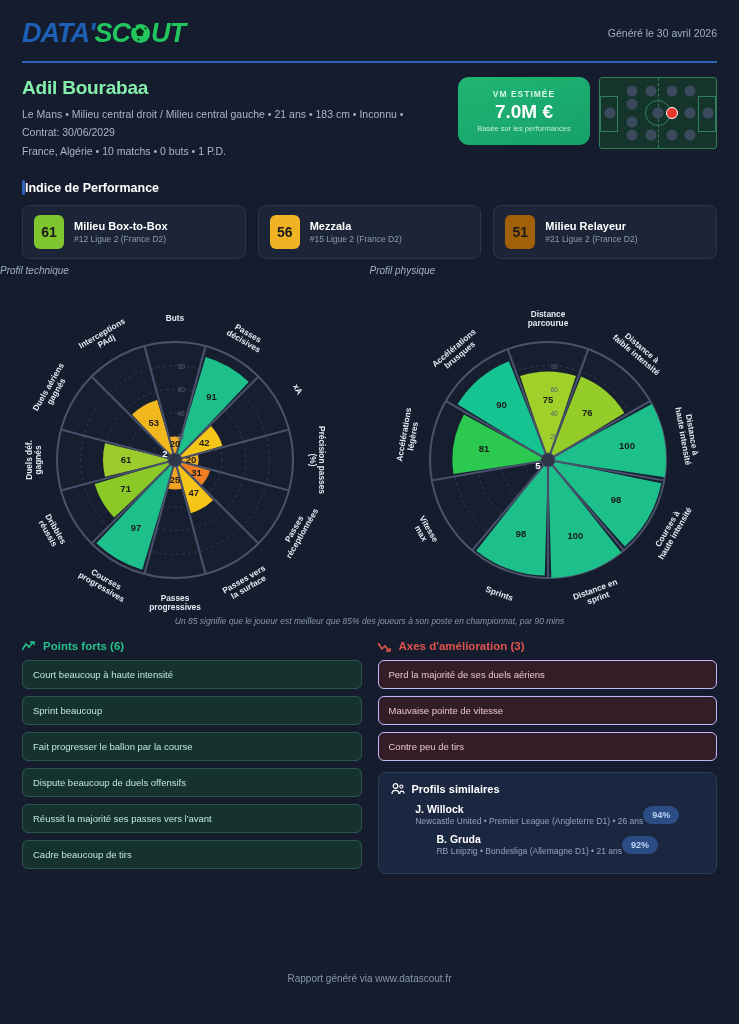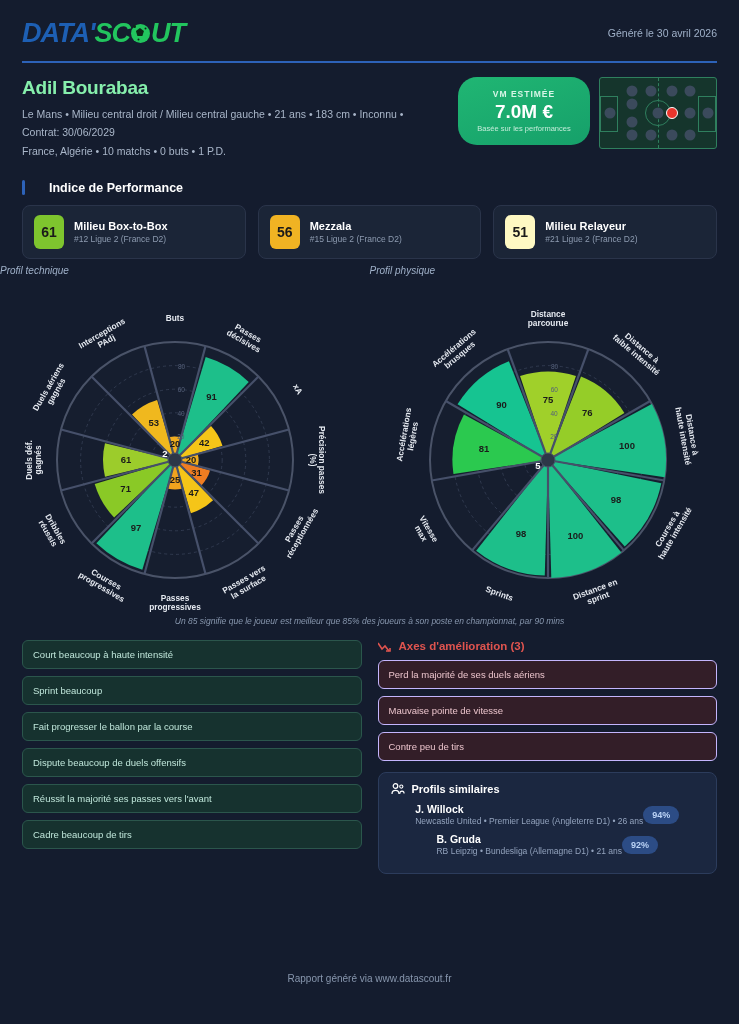--- a/index.html
+++ b/index.html
@@ -22,37 +22,37 @@
             background:#0d2516; clip-path:polygon(50% 0%, 100% 38%, 81% 100%, 19% 100%, 0% 38%); }
   .ball-o::after { content:""; position:absolute; left:2px; top:1px; width:3px; height:3px;
             background:#0d2516; border-radius:50%; box-shadow:11px 2px 0 -0.5px #0d2516, 4px 13px 0 -0.5px #0d2516; }
   .gen-date { font-size:10.5px; color:#9fb0c8; padding-top:9px; }
   .rule { height:2px; background:#2d62b8; margin:12px 22px 0 22px; }
 
   
   .player-row { display:flex; padding:14px 22px 0 22px; justify-content:space-between; align-items:flex-start; }
   .player-name { font-size:19px; font-weight:bold; color:#86efac; letter-spacing:-0.2px; }
   .player-meta { font-size:10.5px; color:#a9b6c9; line-height:1.75; margin-top:6px; }
-  .vm-card { width:132px; height:68px; border-radius:19px;
+  .vm-card { width:132px; height:68px; border-radius:11px;
             background:linear-gradient(160deg,#20b673,#16a06a);
             display:flex; flex-direction:column; align-items:center; justify-content:center; margin-right:9px; }
   .vm-label { font-size:8.5px; font-weight:bold; letter-spacing:1px; color:#d6f5e6; }
   .vm-value { font-size:19px; font-weight:bold; color:#ffffff; margin:2px 0 1px; }
   .vm-sub { font-size:7.5px; color:#c3ecd9; }
   .pitch { width:118px; height:72px; background:#15352c; border:1px solid #2f7f5e; border-radius:3px; position:relative; }
   .pitch .midline { position:absolute; left:50%; top:0; bottom:0; border-left:1px dashed #2f7f5e; }
   .pitch .circle { position:absolute; left:50%; top:50%; width:26px; height:26px; margin:-13px 0 0 -13px;
                    border:1px solid #2f7f5e; border-radius:50%; }
   .pitch .box { position:absolute; top:18px; width:18px; height:36px; border:1px solid #2f7f5e; }
   .pitch .box.l { left:0; } .pitch .box.r { right:0; }
   .dot { position:absolute; width:11px; height:11px; border-radius:50%; background:#3b4a5c; transform:translate(-50%,-50%); }
   .dot.active { background:#e8352c; border:1.5px solid #ffffff; width:12px; height:12px; }
 
   
-  .sec-title { display:flex; align-items:center; gap:24px; margin:20px 22px 10px 22px;text-align:center; }
+  .sec-title { display:flex; align-items:center; gap:0; margin:20px 22px 10px 22px;text-align:center; }
   .sec-bar { width:3px; height:15px; background:#2d62b8; border-radius:2px; }
   .sec-text { font-size:12.5px; font-weight:bold; color:#ffffff; }
 
   
   .index-row { display:flex; gap:12px; padding:0 22px; }
   .idx-card { flex:1; background:#1b2537; border:1px solid #2a3purple; border:1px solid #2a344a;
               border-radius:8px; padding:9px 11px; display:flex; align-items:center; gap:10px; }
   .idx-badge { width:30px; height:34px; border-radius:6px; display:flex; align-items:center;
                justify-content:center; font-size:14px; font-weight:bold; color:#1a1a1a; flex:0 0 auto; }
   .idx-name { font-size:11px; font-weight:bold; color:#ffffff; }
@@ -156,21 +156,21 @@
       </div>
     </div>
     <div class="idx-card">
       <div class="idx-badge" style="background:#f0b323">56</div>
       <div>
         <div class="idx-name">Mezzala</div>
         <div class="idx-sub">#15 Ligue 2 (France D2)</div>
       </div>
     </div>
     <div class="idx-card">
-      <div class="idx-badge" style="background:#fef9c3">51</div>
+      <div class="idx-badge" style="background:#a16207">51</div>
       <div>
         <div class="idx-name">Milieu Relayeur</div>
         <div class="idx-sub">#21 Ligue 2 (France D2)</div>
       </div>
     </div>
   </div>
 
 <div class="radars">
   <div class="radar-wrap">
     <div class="radar-title">Profil technique</div>
@@ -344,20 +344,27 @@
           <text x="0" y="7.5" fill="#e5e9f0" font-size="8.3" font-weight="bold" text-anchor="middle">brusques</text>
         </g>
         <circle cx="178" cy="172" r="7" fill="#2d3748" stroke="#4a5368" stroke-width="1"></circle>
       </svg>
   </div>
 </div>
 <div class="note">Un 85 signifie que le joueur est meilleur que 85% des joueurs à son poste en championnat, par 90 mins</div>
 
 <div class="cols">
   <div class="col">
+    <div class="col-head good">
+      <svg width="15" height="11" viewBox="0 0 15 11">
+        <polyline points="0,9 4,3 7,6 11,1" fill="none" stroke="#27c08a" stroke-width="1.6"></polyline>
+        <polyline points="8,1 12,1 12,4" fill="none" stroke="#27c08a" stroke-width="1.6"></polyline>
+      </svg>
+      <span>Points forts (6)</span>
+    </div>
     <div id="strengths-list">
         <div class="item good">Court beaucoup à haute intensité</div>
         <div class="item good">Sprint beaucoup</div>
         <div class="item good">Fait progresser le ballon par la course</div>
         <div class="item good">Dispute beaucoup de duels offensifs</div>
         <div class="item good">Réussit la majorité ses passes vers l'avant</div>
         <div class="item good">Cadre beaucoup de tirs</div>
       </div>
   </div>
   <div class="col">

